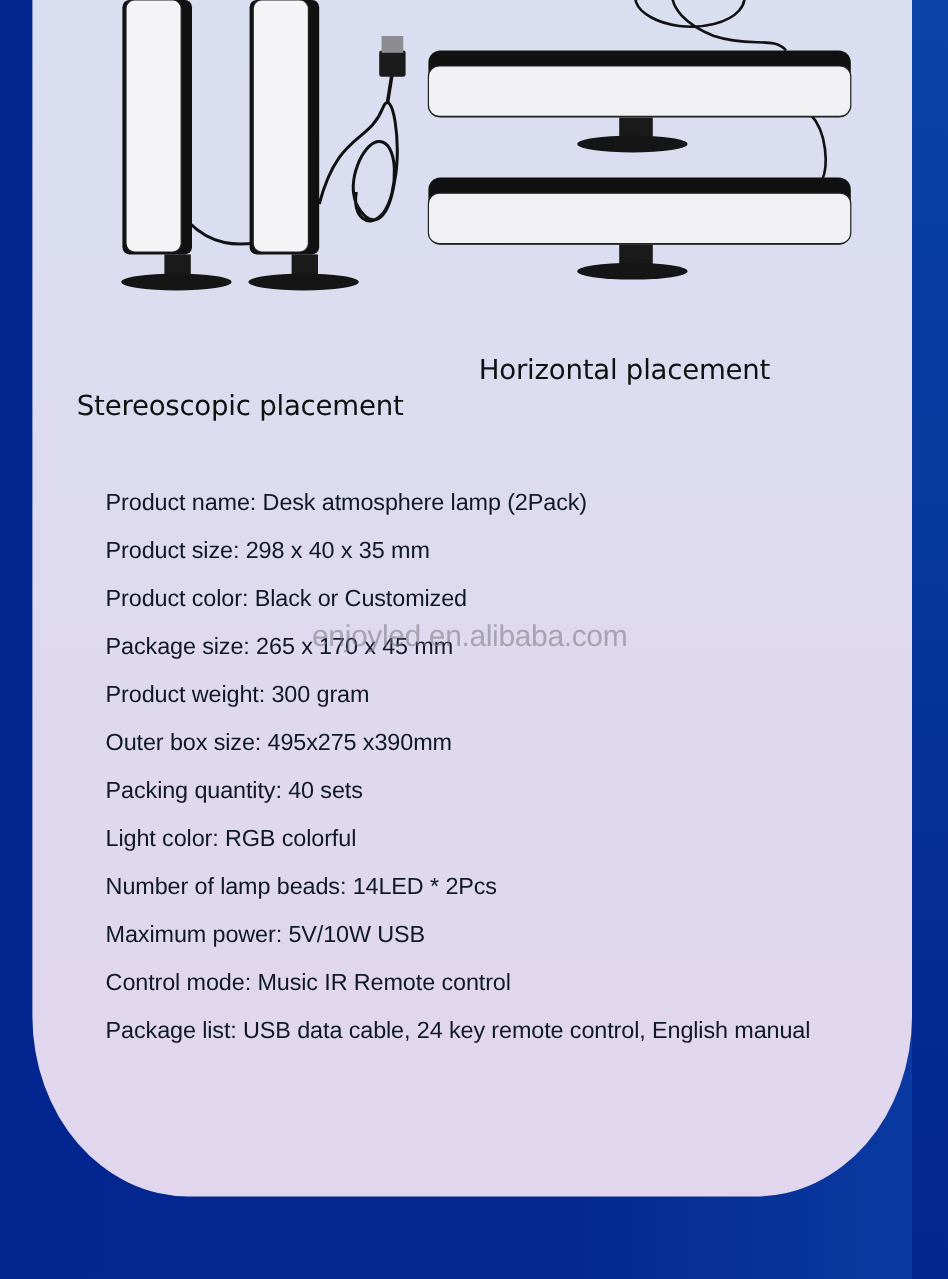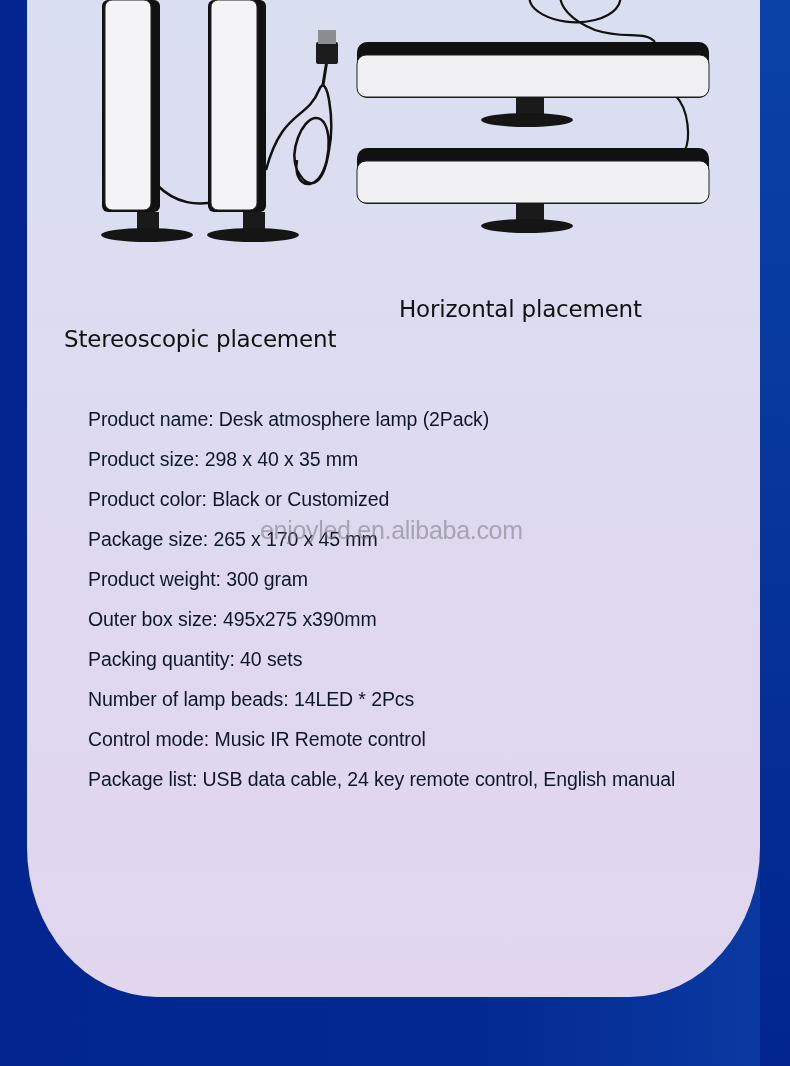--- a/index.html
+++ b/index.html
@@ -86,18 +86,20 @@
 </div>
 
 <div class="specs">
   <div class="spec-row">Product name: Desk atmosphere lamp (2Pack)</div>
   <div class="spec-row">Product size: 298 x 40 x 35 mm</div>
   <div class="spec-row">Product color: Black or Customized</div>
   <div class="spec-row">Package size: 265 x 170 x 45 mm</div>
   <div class="spec-row">Product weight: 300 gram</div>
   <div class="spec-row">Outer box size: 495x275 x390mm</div>
   <div class="spec-row">Packing quantity: 40 sets</div>
+  <div class="spec-row">Light color: RGB colorful</div>
   <div class="spec-row">Number of lamp beads: 14LED * 2Pcs</div>
+  <div class="spec-row">Maximum power: 5V/10W USB</div>
   <div class="spec-row">Control mode: Music IR Remote control</div>
   <div class="spec-row">Package list: USB data cable, 24 key remote control, English manual</div>
 </div>
 
 <div class="watermark">enjoyled.en.alibaba.com</div>
 
 </body></html>

